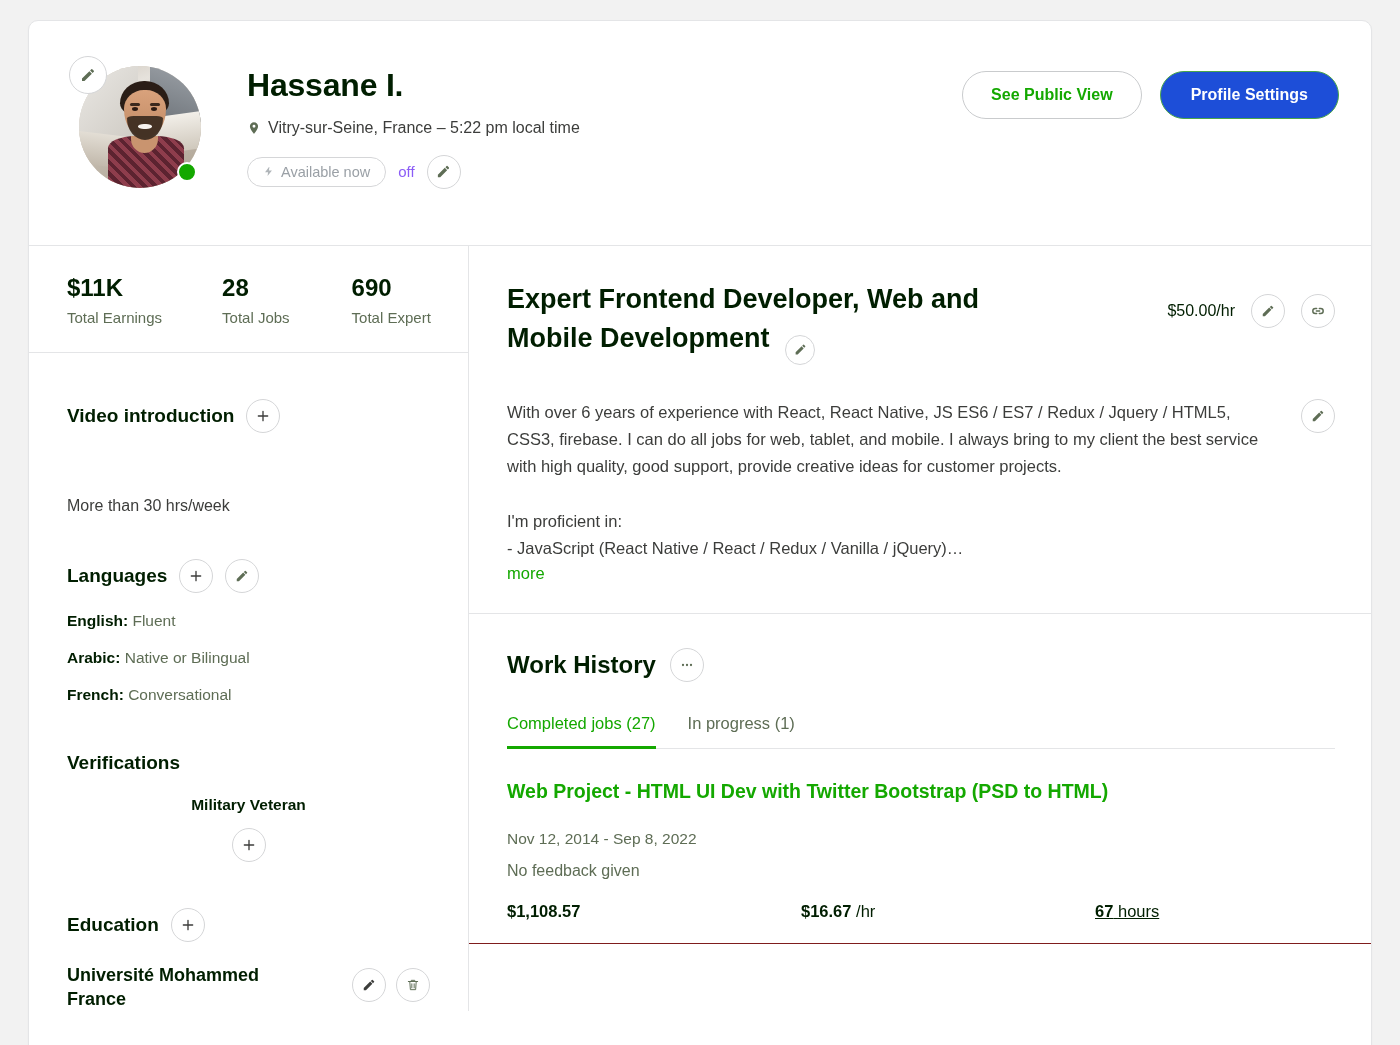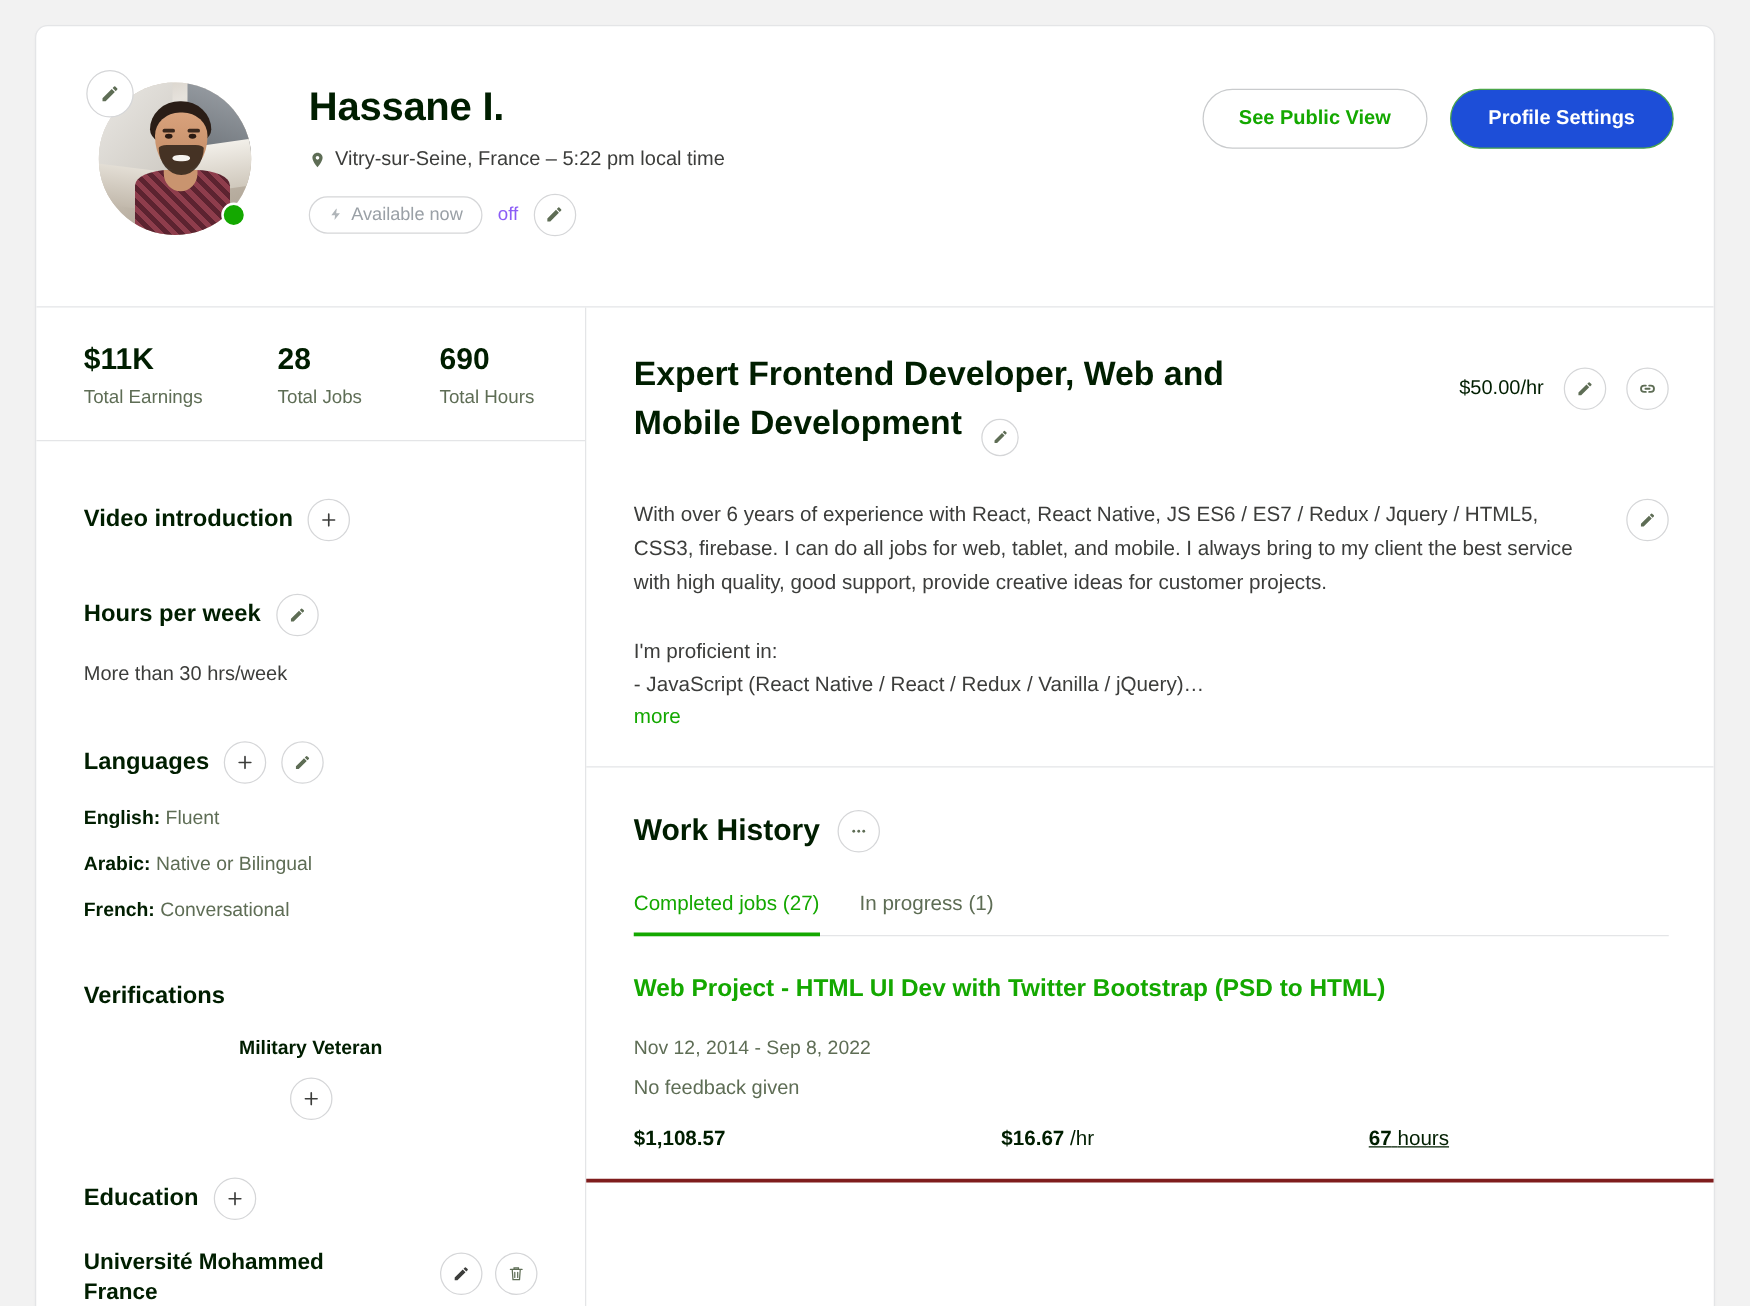--- a/index.html
+++ b/index.html
@@ -203,21 +203,21 @@
 
   .wh-head { display: flex; align-items: center; gap: 14px; }
   .wh-title { font-size: 24px; font-weight: 700; color: #001e00; }
   .tabs { display: flex; gap: 32px; margin-top: 32px; border-bottom: 1px solid #e4e5e7; }
   .tab {
     font-size: 16.5px; color: #5e6d55; padding-bottom: 13px;
     cursor: pointer; border-bottom: 3px solid transparent; margin-bottom: -1px;
   }
   .tab.active { color: #14a800; border-bottom-color: #14a800; font-weight: 400; }
 
-  .job-entry { padding: 30px 36px 22px 38px; border-bottom: 3px solid #7f1d1d; }
+  .job-entry { padding: 30px 36px 22px 38px; border-bottom: 1px solid #7f1d1d; }
   .job-link {
     font-size: 19.5px; font-weight: 700; color: #14a800;
     text-decoration: none; cursor: pointer; line-height: 1.3; display: inline-block;
   }
   .job-dates { font-size: 15.5px; color: #5e6d55; margin-top: 26px; }
   .job-feedback { font-size: 16px; color: #5e6d55; margin-top: 14px; }
   .job-figures { display: flex; margin-top: 22px; }
   .fig { font-size: 16.5px; color: #001e00; }
   .fig b { font-weight: 700; }
   .fig-amount { width: 294px; font-weight: 700; }
@@ -311,48 +311,38 @@
           <div class="stat">
             <div class="stat-value">$11K</div>
             <div class="stat-label">Total Earnings</div>
           </div>
           <div class="stat jobs">
             <div class="stat-value">28</div>
             <div class="stat-label">Total Jobs</div>
           </div>
           <div class="stat">
             <div class="stat-value">690</div>
-            <div class="stat-label">Total Hours</div>
+            <div class="stat-label">Total Expert</div>
           </div>
         </div>
 
         <div class="sb-section" style="padding-top:46px;">
           <div class="sb-head">
             <span>Video introduction</span>
             <span class="circle-btn">
               <span>
                 <svg width="16" height="16" viewBox="0 0 24 24" fill="none" stroke="#3c3d3b" stroke-width="2" stroke-linecap="round">
                   <path d="M12 5v14M5 12h14"></path>
                 </svg>
               </span>
             </span>
           </div>
         </div>
 
         <div class="sb-section" style="padding-top:42px;">
-          <div class="sb-head">
-            <span>Hours per week</span>
-            <span class="circle-btn">
-              <span>
-                <svg width="14" height="14" viewBox="0 0 24 24" fill="#5e6d55">
-                  <path d="M3 17.25V21h3.75L17.81 9.94l-3.75-3.75L3 17.25zM20.71 7.04a1 1 0 0 0 0-1.41l-2.34-2.34a1 1 0 0 0-1.41 0l-1.83 1.83 3.75 3.75 1.83-1.83z"></path>
-                </svg>
-              </span>
-            </span>
-          </div>
           <div class="sb-sub" style="margin-top:22px;">More than 30 hrs/week</div>
         </div>
 
         <div class="sb-section" style="padding-top:44px;">
           <div class="sb-head">
             <span>Languages</span>
             <span class="circle-btn">
               <span>
                 <svg width="16" height="16" viewBox="0 0 24 24" fill="none" stroke="#3c3d3b" stroke-width="2" stroke-linecap="round">
                   <path d="M12 5v14M5 12h14"></path>

